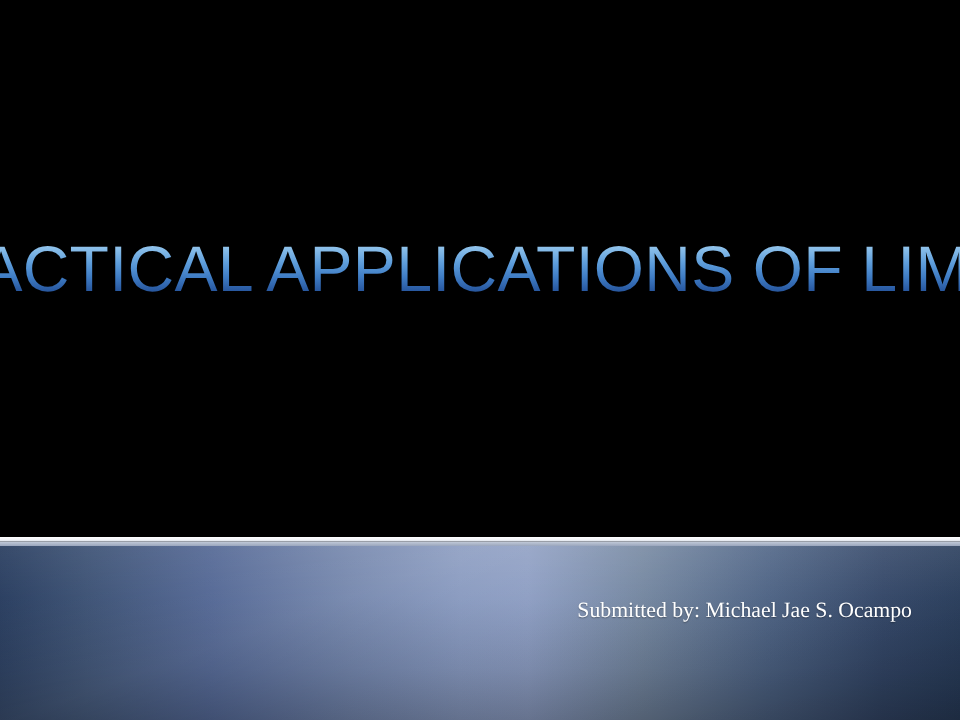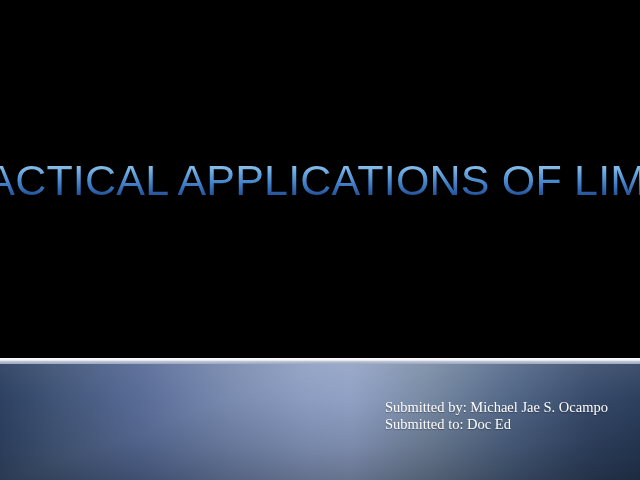--- a/index.html
+++ b/index.html
@@ -123,21 +123,21 @@
       rgba(0,0,0,0.05) 78%,
       rgba(0,0,0,0.12) 100%);
     pointer-events: none;
   }
 
   
   .submitted-block {
     position: absolute;
     right: 32px;
     top: 399px;
-    text-align: left;
+    text-align: center;
     font-family: "Liberation Serif", serif;
     font-size: 14.5px;
     line-height: 17px;
     color: #ffffff;
     text-shadow: 0 1px 1px rgba(0,0,0,0.35);
     white-space: nowrap;
   }
 
   .submitted-line {
     display: block;
@@ -155,16 +155,15 @@
   </div>
 
   <div class="divider-white"></div>
   <div class="divider-grey"></div>
 
   <div class="bottom-band-sweep"></div>
   <div class="band-sheen"></div>
 
   <div class="submitted-block">
     <span class="submitted-line">Submitted by: Michael Jae S. Ocampo</span>
-    <span class="submitted-line">Submitted to: Doc Ed</span>
   </div>
 
 </div>
 
 </body></html>

